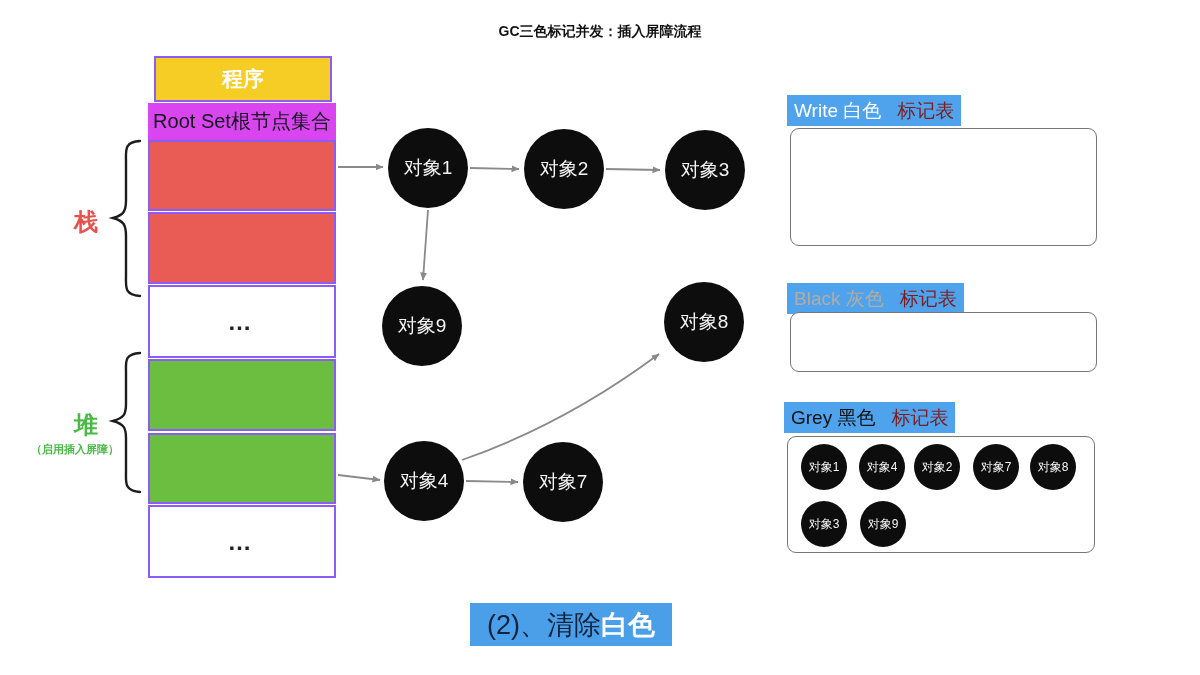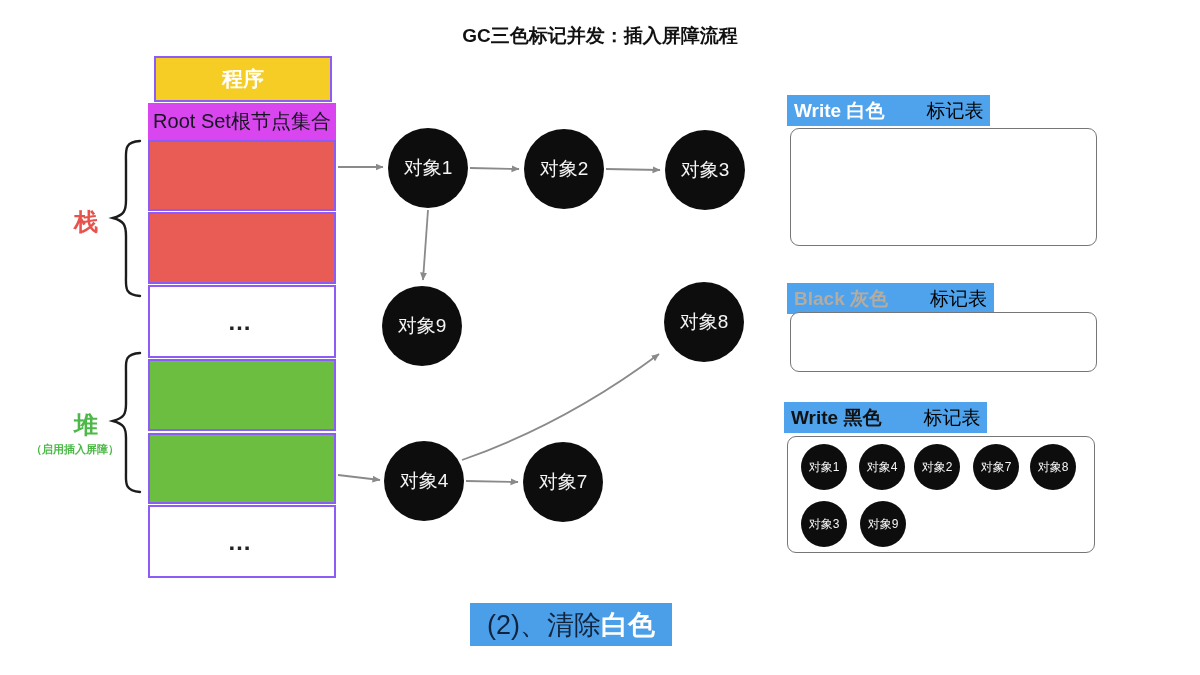--- a/index.html
+++ b/index.html
@@ -2,21 +2,21 @@
 <html><head>
 <meta charset="utf-8">
 <style>
   html,body{margin:0;padding:0;background:#ffffff;}
   .canvas{
     position:relative;width:1200px;height:675px;background:#ffffff;overflow:hidden;
     font-family:"Liberation Sans","DejaVu Sans",sans-serif;
   }
   .abs{position:absolute;}
   
-  .title{left:0;top:23px;width:1200px;text-align:center;font-size:19px;font-weight:bold;color:#111;}
+  .title{left:0;top:23px;width:1200px;text-align:center;font-size:14px;font-weight:bold;color:#111;}
   
   .membox{box-sizing:border-box;border:2px solid #8b5cf6;}
   .program{left:154px;top:56px;width:178px;height:46px;background:#F5CD25;
            color:#fff;font-weight:bold;font-size:21px;display:flex;align-items:center;justify-content:center;}
   .rootset{left:148px;top:103px;width:188px;height:37px;background:#d946ef;border:none;
            color:#15151f;font-size:20px;display:flex;align-items:center;justify-content:center;}
   .slot{left:148px;width:188px;}
   .red1{top:140px;height:71px;background:#E85C55;}
   .red2{top:212px;height:72px;background:#E85C55;}
   .whitebox{background:#ffffff;color:#222;font-size:24px;font-weight:bold;
@@ -30,25 +30,25 @@
   .heaplabel{left:66px;top:409px;width:40px;text-align:center;font-size:24px;font-weight:bold;color:#4BB847;}
   .heapsub{left:10px;top:442px;width:130px;text-align:center;font-size:11px;font-weight:bold;color:#4BB847;}
   
   .node{width:80px;height:80px;border-radius:50%;background:#0D0D0D;
         color:#f5f5f5;font-size:19px;display:flex;align-items:center;justify-content:center;}
   .n1{left:388px;top:128px;} .n2{left:524px;top:129px;} .n3{left:665px;top:130px;}
   .n9{left:382px;top:286px;} .n8{left:664px;top:282px;}
   .n4{left:384px;top:441px;} .n7{left:523px;top:442px;}
   
   .tblheader{height:31px;background:#4FA3EC;display:flex;align-items:center;padding:0 7px;font-size:19px;white-space:nowrap;}
-  .tblheader .hl{font-weight:bold;margin-right:2px;}
+  .tblheader .hl{font-weight:normal;margin-right:16px;}
   .hl-white{color:#ffffff;}
   .hl-grey{color:#B5AB9F;}
   .hl-black{color:#111111;}
-  .tblheader .rest{color:#000000;margin-left:40px;}
+  .tblheader .rest{color:#7f1d1d;}
   .whiteheader{left:787px;top:95px;}
   .greyheader{left:787px;top:283px;}
   .blackheader{left:784px;top:402px;}
   .tblbox{box-sizing:border-box;background:#fff;border:1.5px solid #767676;border-radius:9px;}
   .whitetbl{left:790px;top:128px;width:307px;height:118px;}
   .greytbl{left:790px;top:312px;width:307px;height:60px;}
   .blacktbl{left:787px;top:436px;width:308px;height:117px;}
   
   .mininode{width:46px;height:46px;border-radius:50%;background:#0D0D0D;
             color:#f5f5f5;font-size:12px;display:flex;align-items:center;justify-content:center;}
@@ -117,21 +117,21 @@
   </div>
   <div class="abs tblbox whitetbl"></div>
 
   <div class="abs tblheader greyheader">
     <span class="hl hl-grey">Black 灰色</span>
       <span class="rest">标记表</span>
   </div>
   <div class="abs tblbox greytbl"></div>
 
   <div class="abs tblheader blackheader">
-    <span class="hl hl-black">Write 黑色</span>
+    <span class="hl hl-black">Grey 黑色</span>
       <span class="rest">标记表</span>
   </div>
   <div class="abs tblbox blacktbl"></div>
   <div class="abs mininode m1">对象1</div>
   <div class="abs mininode m2">对象4</div>
   <div class="abs mininode m3">对象2</div>
   <div class="abs mininode m4">对象7</div>
   <div class="abs mininode m5">对象8</div>
   <div class="abs mininode m6">对象3</div>
   <div class="abs mininode m7">对象9</div>

